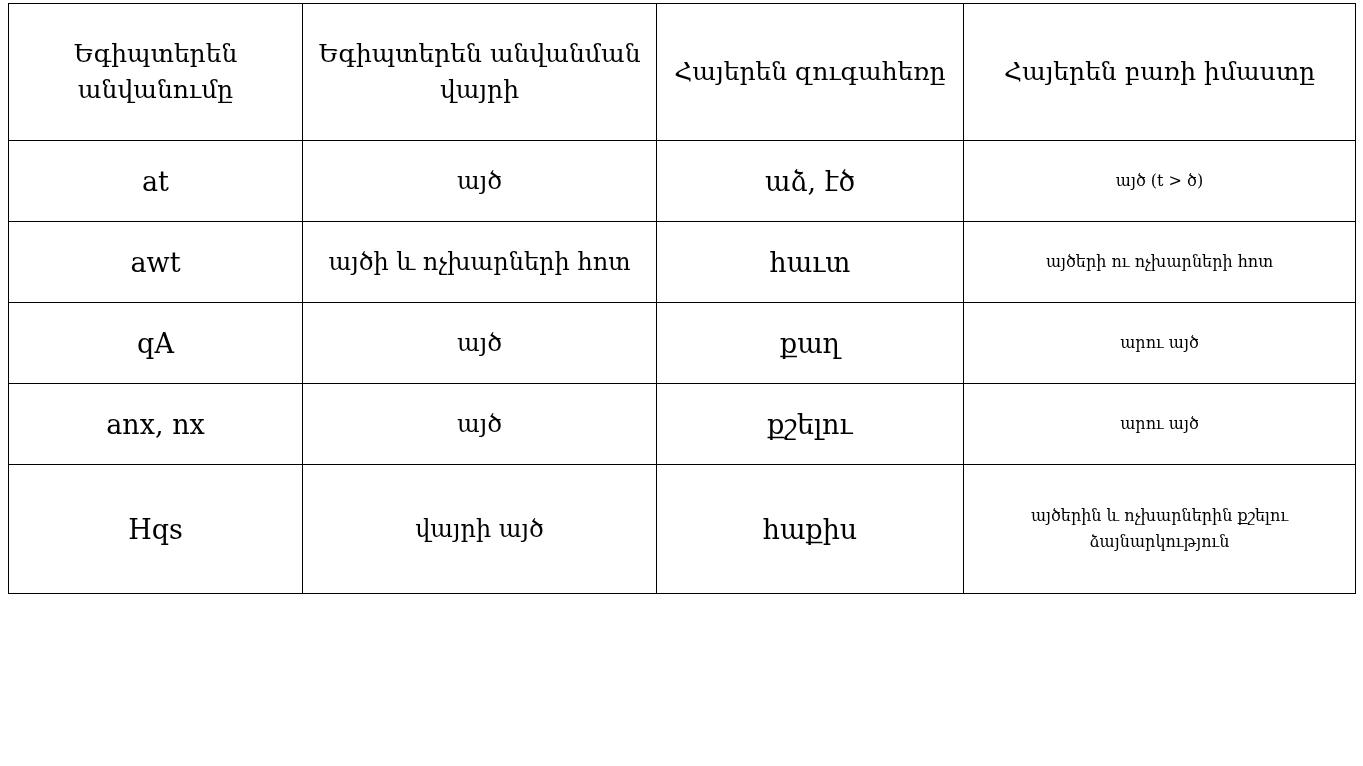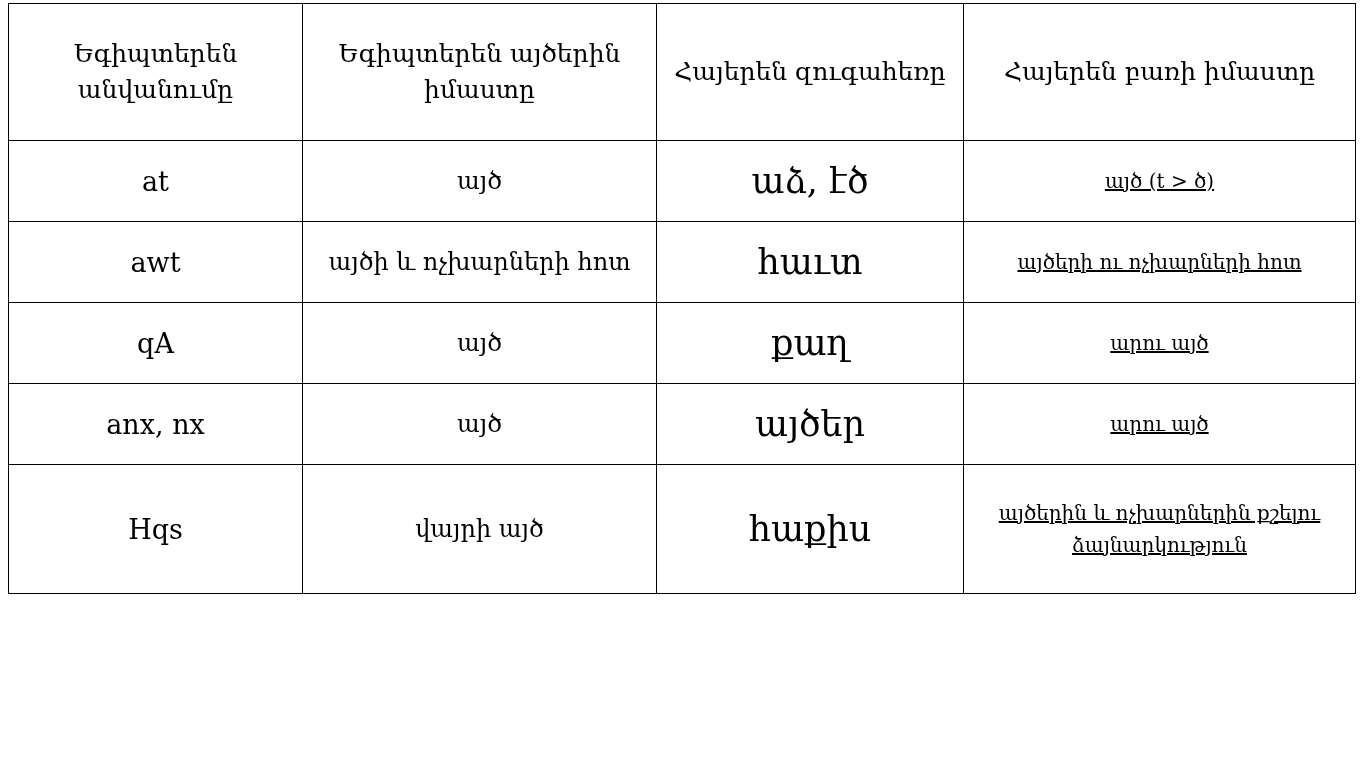--- a/index.html
+++ b/index.html
@@ -50,49 +50,48 @@
   .col1-cell {
     font-size: 27px;
     font-weight: bold;
     font-family: "DejaVu Serif", "Liberation Serif", serif;
   }
   .col2-cell {
     font-size: 24px;
     font-family: "DejaVu Serif", "Liberation Serif", serif;
   }
   .col3-cell {
-    font-size: 35px;
+    font-size: 27px;
     font-weight: bold;
     font-family: "DejaVu Serif", "Liberation Serif", serif;
   }
   .col4-cell {
-    font-size: 20px;
+    font-size: 16px;
     line-height: 1.6;
     font-family: "DejaVu Serif", "Liberation Serif", serif;
-    text-decoration: underline;
   }
   tr.data-row td { height: 68px; }
   tr.tall-row td { height: 116px; }
 </style>
 </head>
 <body>
 
 <div class="page">
 
   <table class="lex-table">
     <colgroup>
       <col class="c1">
       <col class="c2">
       <col class="c3">
       <col class="c4">
     </colgroup>
     <thead>
       <tr>
         <th class="hdr-cell">Եգիպտերեն անվանումը</th>
-        <th class="hdr-cell">Եգիպտերեն այծերին իմաստը</th>
+        <th class="hdr-cell">Եգիպտերեն անվանման վայրի</th>
         <th class="hdr-cell">Հայերեն զուգահեռը</th>
         <th class="hdr-cell">Հայերեն բառի իմաստը</th>
       </tr>
     </thead>
     <tbody>
       <tr class="data-row">
         <td class="col1-cell">at</td>
         <td class="col2-cell">այծ</td>
         <td class="col3-cell">աձ, էծ</td>
         <td class="col4-cell">այծ   (t &gt; ծ)</td>
@@ -105,21 +104,21 @@
       </tr>
       <tr class="data-row">
         <td class="col1-cell">qA</td>
         <td class="col2-cell">այծ</td>
         <td class="col3-cell">քաղ</td>
         <td class="col4-cell">արու այծ</td>
       </tr>
       <tr class="data-row">
         <td class="col1-cell">anx, nx</td>
         <td class="col2-cell">այծ</td>
-        <td class="col3-cell">այծեր</td>
+        <td class="col3-cell">քշելու</td>
         <td class="col4-cell">արու այծ</td>
       </tr>
       <tr class="tall-row">
         <td class="col1-cell">Hqs</td>
         <td class="col2-cell">վայրի այծ</td>
         <td class="col3-cell">հաքիս</td>
         <td class="col4-cell">այծերին և ոչխարներին քշելու ձայնարկություն</td>
       </tr>
     </tbody>
   </table>

